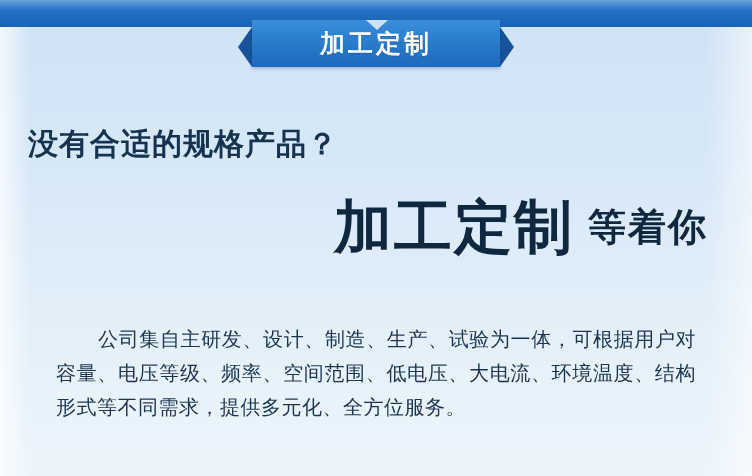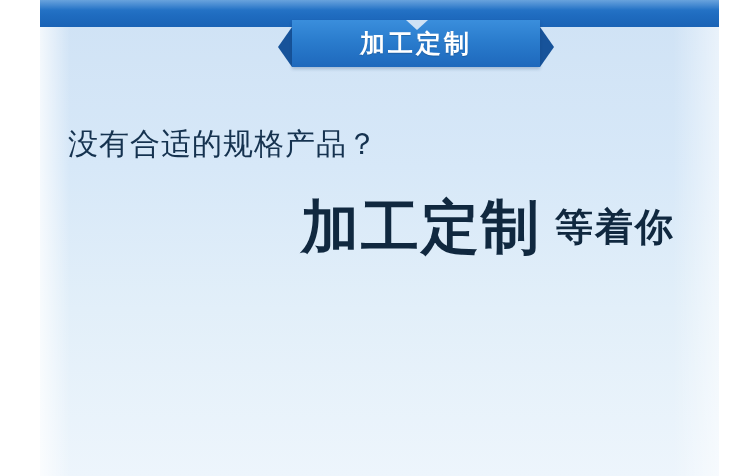--- a/index.html
+++ b/index.html
@@ -9,25 +9,24 @@
   body {
     width: 752px;
     height: 476px;
     font-family: "DejaVu Sans", "Liberation Sans", sans-serif;
     background: #ffffff;
     overflow: hidden;
   }
 
   .banner {
     position: relative;
-    width: 679px;
+    width: 752px;
     height: 476px;
     background: linear-gradient(to bottom, #cfe2f5 0%, #d7e8f8 35%, #e2eff9 65%, #edf5fc 100%);
     overflow: hidden;
-    margin-left: 40px;
   }
 
   
   .wedge-left {
     position: absolute;
     left: 0;
     top: 0;
     width: 30px;
     height: 476px;
     background: linear-gradient(to right, rgba(255,255,255,0.75), rgba(255,255,255,0));
@@ -126,21 +125,21 @@
     border-bottom: 20px solid transparent;
     border-left: 14px solid #17539a;
   }
 
   
   .headline-question {
     position: absolute;
     left: 28px;
     top: 124px;
     font-size: 30px;
-    font-weight: normal;
+    font-weight: bold;
     color: #15324f;
     letter-spacing: 1px;
     font-family: "DejaVu Sans", "Liberation Sans", sans-serif;
     white-space: nowrap;
   }
 
   
   .headline-main {
     position: absolute;
     right: 44px;
@@ -203,14 +202,15 @@
   </div>
   <div class="ribbon-notch"></div>
 
   <div class="headline-question">没有合适的规格产品？</div>
 
   <div class="headline-main">
     <span class="big">加工定制</span>
     <span class="small">等着你</span>
   </div>
 
+  <div class="paragraph">公司集自主研发、设计、制造、生产、试验为一体，可根据用户对容量、电压等级、频率、空间范围、低电压、大电流、环境温度、结构形式等不同需求，提供多元化、全方位服务。</div>
 
 </div>
 
 </body></html>

